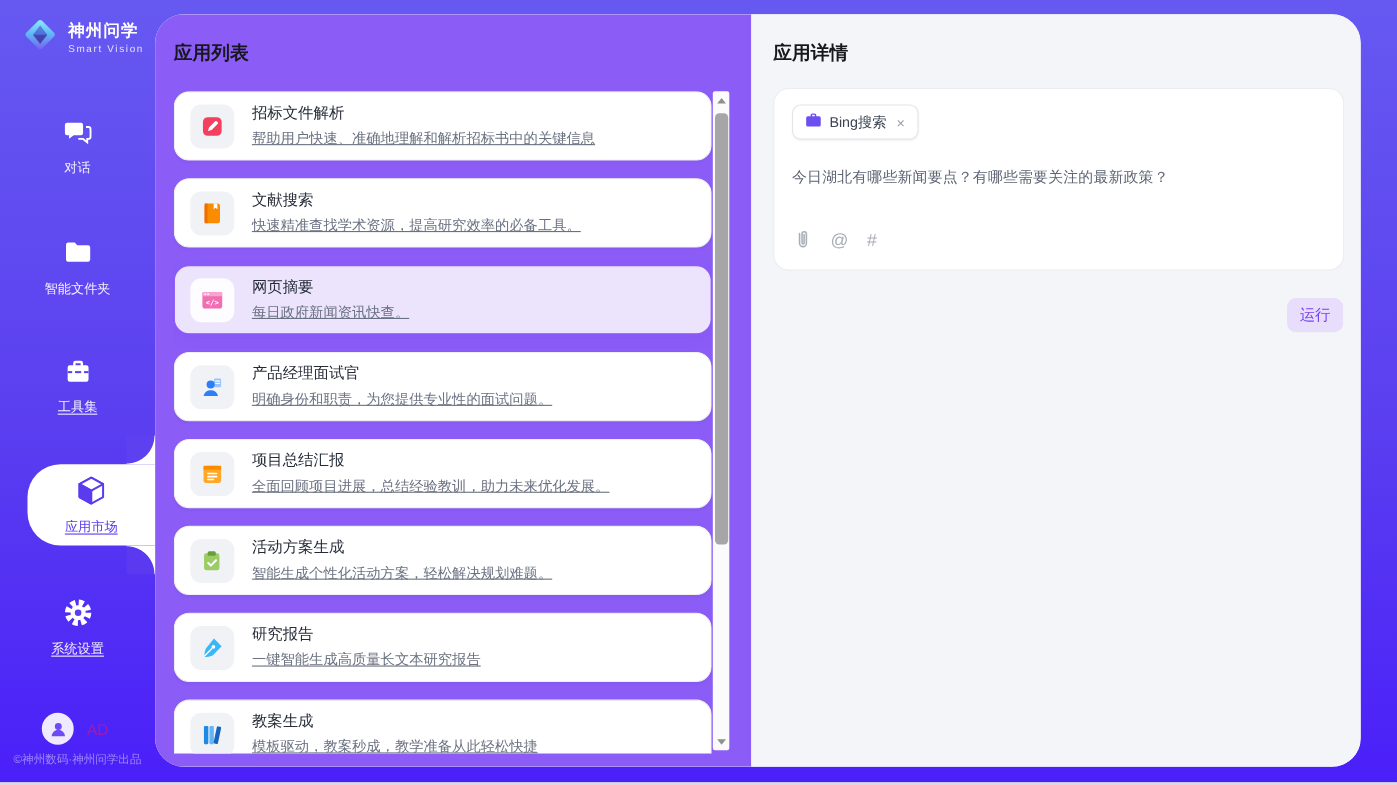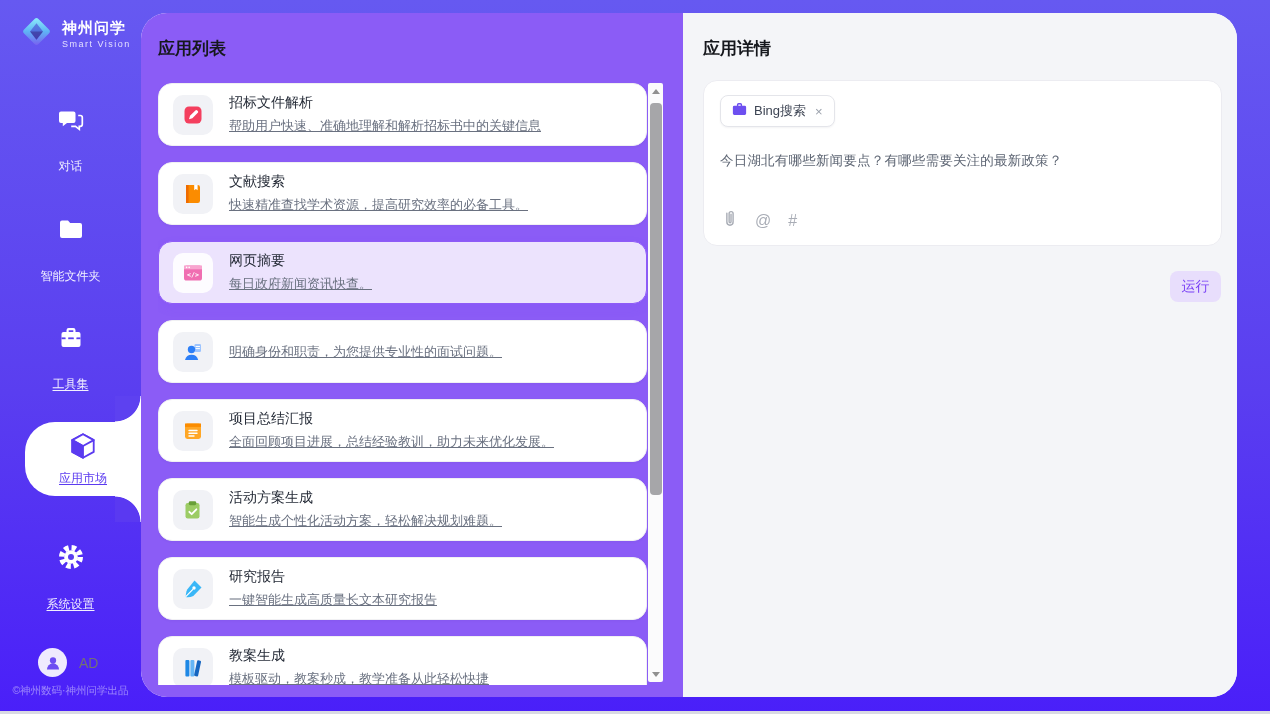--- a/index.html
+++ b/index.html
@@ -9,36 +9,36 @@
     background:linear-gradient(180deg,#6659f1 0%,#5a3ef0 55%,#4a1ff9 100%);
     position:relative;
   }
   body::after { content:""; position:absolute; left:0; right:0; bottom:0; height:3px; background:#d9dae3; }
 
   
   .sidebar { position:absolute; left:0; top:0; width:141px; height:714px; }
   .logo { position:absolute; left:18px; top:13px; display:flex; align-items:center; gap:7px; }
   .logo-text .cn { color:#fff; font-size:15px; font-weight:700; letter-spacing:1px; }
   .logo-text .en { color:#e4e0ff; font-size:9px; letter-spacing:1.5px; margin-top:1px; }
-  .nav-item { position:absolute; left:0; width:141px; display:flex; flex-direction:column; align-items:center; gap:20px; cursor:pointer; }
+  .nav-item { position:absolute; left:0; width:141px; display:flex; flex-direction:column; align-items:center; gap:5px; cursor:pointer; }
   .nav-item .lbl { color:#f2f0ff; font-size:12px; }
   .nav-item .lbl.u { text-decoration:underline; text-underline-offset:2px; }
   .nav-chat { top:106px; } .nav-folder { top:216px; } .nav-tools { top:324px; } .nav-settings { top:542px; }
   .nav-active-bubble {
     position:absolute; left:25px; top:422px; width:116px; height:74px; background:#fff;
     border-radius:30px 0 0 30px; display:flex; flex-direction:column; align-items:center; justify-content:center; gap:5px; cursor:pointer;
   }
   .nav-active-bubble::before { content:""; position:absolute; right:0; top:-26px; width:26px; height:26px;
     background:radial-gradient(circle at 0 0, #5d41f0 25px, #fff 25.8px); }
   .nav-active-bubble::after { content:""; position:absolute; right:0; bottom:-26px; width:26px; height:26px;
     background:radial-gradient(circle at 0 100%, #5a39f1 25px, #fff 25.8px); }
   .nav-active-bubble .lbl { color:#5b3bf0; font-size:12px; text-decoration:underline; text-underline-offset:2px; }
   .user-row { position:absolute; left:38px; top:648px; display:flex; align-items:center; gap:12px; cursor:pointer; }
   .avatar { width:29px; height:29px; border-radius:50%; background:#efeafe; display:flex; align-items:center; justify-content:center; }
-  .user-name { color:#737373; font-size:14px; }
+  .user-name { color:#a21caf; font-size:14px; }
   .copyright { position:absolute; left:0; top:684px; width:141px; text-align:center; color:rgba(233,230,255,.5); font-size:10.5px; }
 
   
   .main { position:absolute; left:141px; top:13px; width:1096px; height:684px; background:#fff; border-radius:26px; overflow:hidden; display:flex; }
 
   
   .list-panel { position:relative; width:542px; height:100%; background:#8b5cf6; }
   .panel-title { font-size:17px; font-weight:700; color:#16181d; }
   .list-panel .panel-title { position:absolute; left:17px; top:24px; }
   .list-viewport { position:absolute; left:17px; top:70px; width:489px; height:602px; overflow:hidden; }
@@ -215,20 +215,21 @@
       <div class="card">
         <div class="app-ico">
           <svg width="24" height="24" viewBox="0 0 24 24">
             <rect x="13.5" y="4" width="6.5" height="8" rx="1.2" fill="#9cc4ff"></rect>
             <path d="M15 6.5h3.5M15 8.6h3.5" stroke="#fff" stroke-width="1" stroke-linecap="round"></path>
             <circle cx="10.5" cy="9.5" r="3.7" fill="#2d7ff7"></circle>
             <path d="M4 20a6.8 6.8 0 0 1 13.2 0z" fill="#2d7ff7"></path>
           </svg>
         </div>
         <div class="card-text">
+          <div class="card-title">产品经理面试官</div>
           <div class="card-desc">明确身份和职责，为您提供专业性的面试问题。</div>
         </div>
       </div>
 
       <div class="card">
         <div class="app-ico">
           <svg width="24" height="24" viewBox="0 0 24 24">
             <rect x="4" y="4.5" width="16" height="15.5" rx="2.4" fill="#ffa726"></rect>
             <rect x="4" y="4.5" width="16" height="3.4" fill="#fb8c00"></rect>
             <path d="M8 11.5h8M8 14.3h8M8 17h5" stroke="#fff" stroke-width="1.4" stroke-linecap="round"></path>

